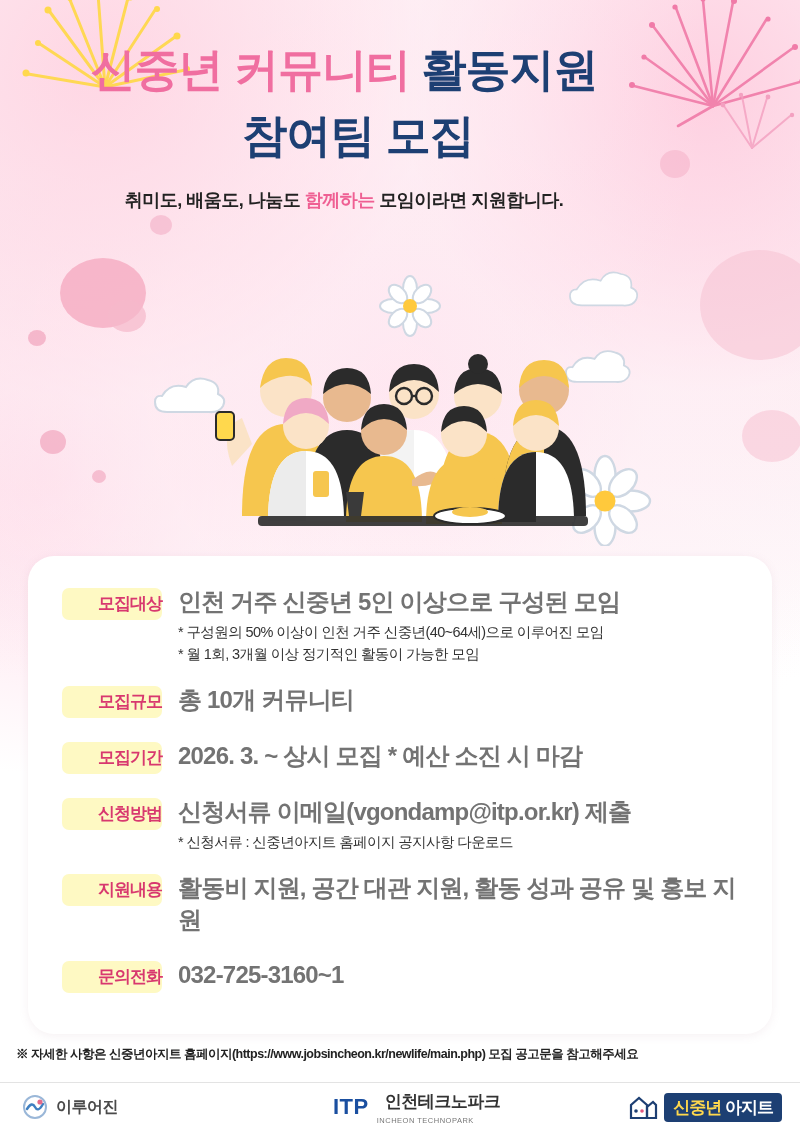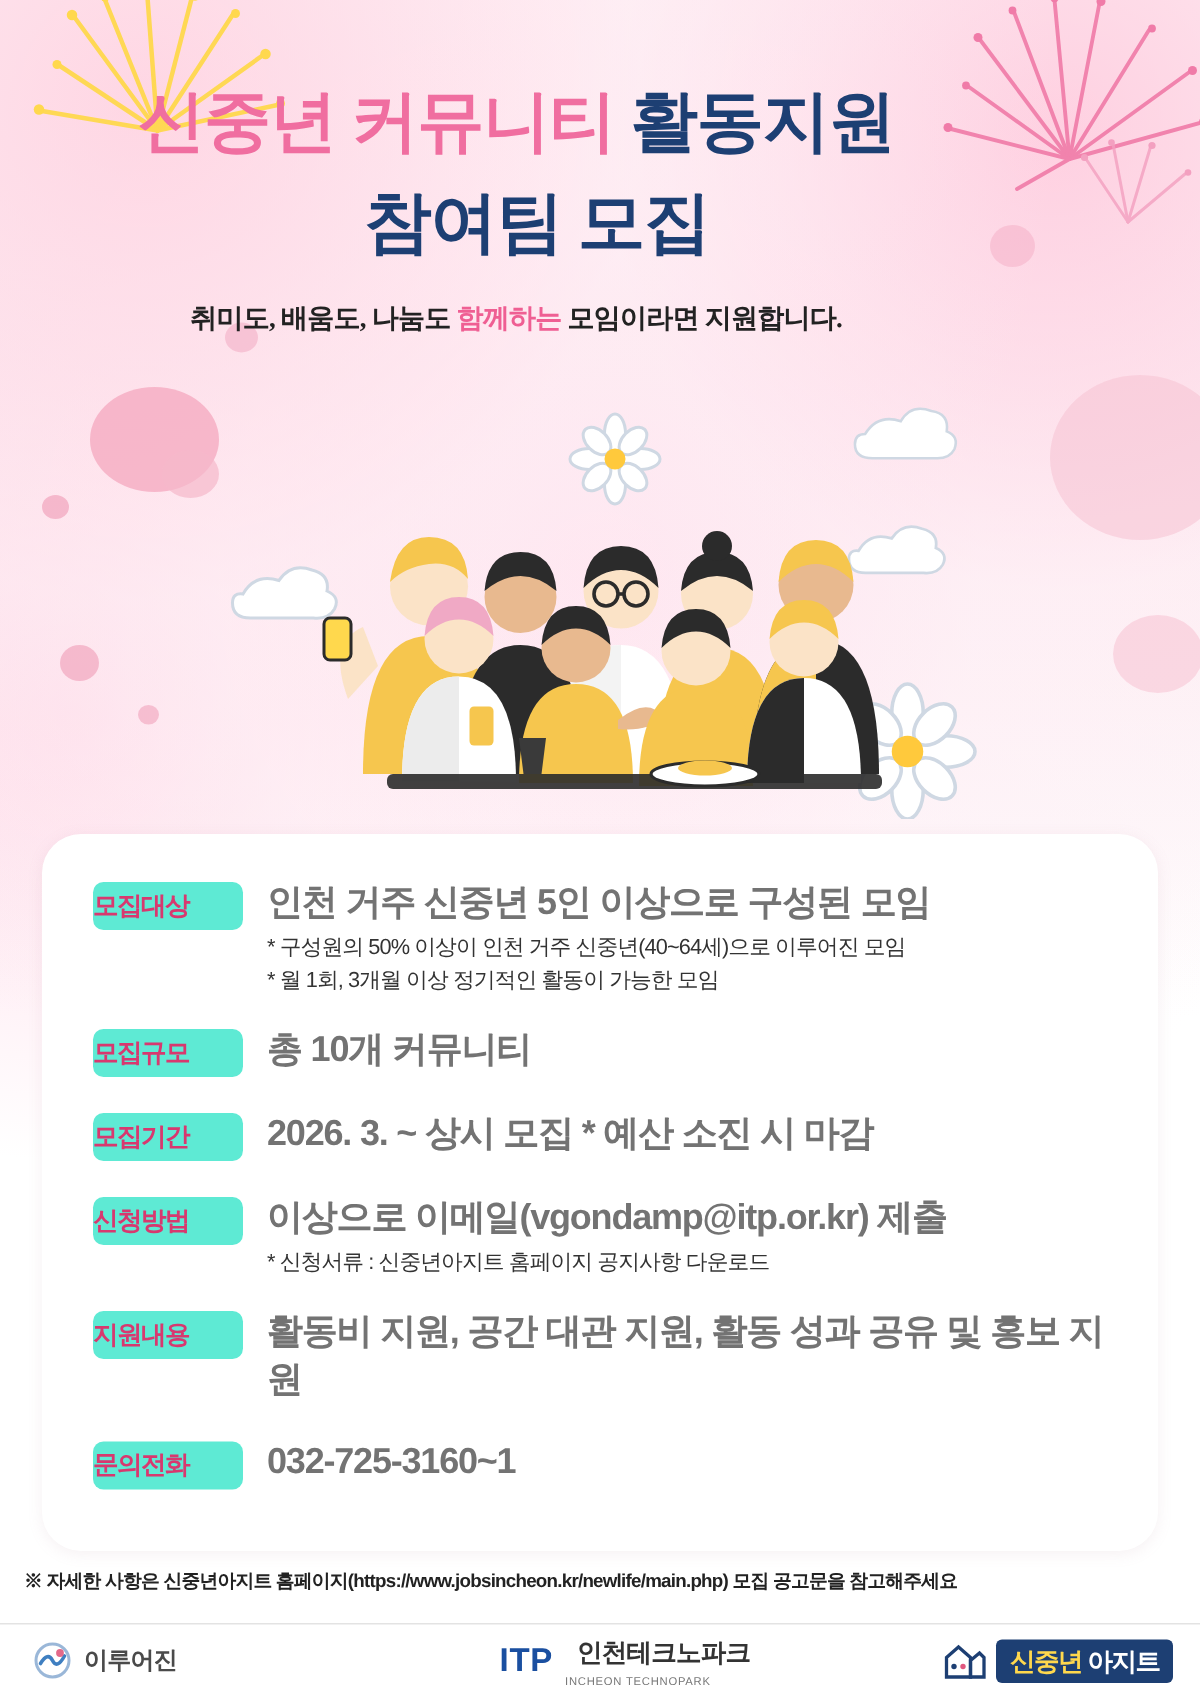--- a/index.html
+++ b/index.html
@@ -34,21 +34,21 @@
   .b4 { left: 700px; top: 250px; width: 120px; height: 110px; background: #f7c3d3; opacity: .55; }
   .b5 { left: 40px;  top: 430px; width: 26px;  height: 24px;  background: #ef96b2; opacity: .55; }
   .b6 { left: 92px;  top: 470px; width: 14px;  height: 13px;  background: #ef96b2; opacity: .5; }
   .b7 { left: 742px; top: 410px; width: 60px;  height: 52px;  background: #f7b9cc; opacity: .45; }
   .b8 { left: 150px; top: 215px; width: 22px;  height: 20px;  background: #f2a6c0; opacity: .5; }
   .b9 { left: 660px; top: 150px; width: 30px;  height: 28px;  background: #f3a9c2; opacity: .45; }
 
   .spark { position: absolute; }
 
   
-  .title-wrap { position: absolute; left: 0; top: 56px; width: 688px; text-align: center; font-family: Liberation Serif, serif; }
+  .title-wrap { position: absolute; left: 0; top: 44px; width: 688px; text-align: center; }
   .title-1 {
     font-size: 45px; font-weight: 800; letter-spacing: -1px;
     line-height: 1.15;
   }
   .t-pink { color: #f06ea0; }
   .t-navy { color: #1d3f73; }
   .title-2 {
     margin-top: 10px;
     font-size: 45px; font-weight: 800; color: #1d3f73; letter-spacing: -1px; padding-left: 28px;
   }
@@ -66,22 +66,22 @@
   .card {
     position: absolute; left: 28px; top: 556px; width: 744px; height: 478px;
     background: #fff; border-radius: 26px;
     box-shadow: 0 2px 10px rgba(180,140,160,0.12);
   }
   .rows { position: absolute; left: 34px; top: 30px; width: 690px; }
   .row { display: flex; align-items: flex-start; margin-bottom: 8px; }
   .tag {
     flex: 0 0 auto;
     width: 100px; height: 32px; line-height: 32px;
-    background: #5eead4; color: #d8386f;
-    border-radius: 7px; text-align: left;
+    background: #fef9c3; color: #d8386f;
+    border-radius: 7px; text-align: right;
     font-size: 17px; font-weight: 800; letter-spacing: -1px;
     margin-top: 2px;
   }
   .row-body { margin-left: 16px; flex: 1 1 auto; }
   .row-main {
     font-size: 24px; font-weight: 700; color: #737373; letter-spacing: -0.8px;
     line-height: 1.35;
   }
   .row-sub {
     font-size: 14.5px; color: #333; letter-spacing: -0.6px; line-height: 1.5;
@@ -342,21 +342,21 @@
       <div class="row gap-lg">
         <div class="tag">모집기간</div>
         <div class="row-body">
           <div class="row-main">2026. 3. ~ 상시 모집  * 예산 소진 시 마감</div>
         </div>
       </div>
 
       <div class="row gap-md">
         <div class="tag">신청방법</div>
         <div class="row-body">
-          <div class="row-main">이상으로 이메일(vgondamp@itp.or.kr) 제출</div>
+          <div class="row-main">신청서류 이메일(vgondamp@itp.or.kr) 제출</div>
           <div class="row-sub">
             <div>* 신청서류 : 신중년아지트 홈페이지 공지사항 다운로드</div>
           </div>
         </div>
       </div>
 
       <div class="row gap-lg">
         <div class="tag">지원내용</div>
         <div class="row-body">
           <div class="row-main">활동비 지원, 공간 대관 지원, 활동 성과 공유 및 홍보 지원</div>

